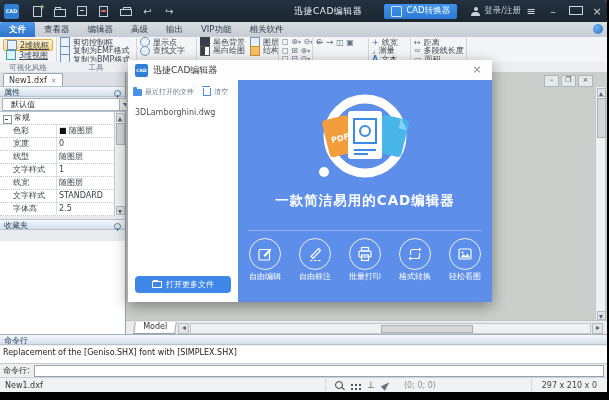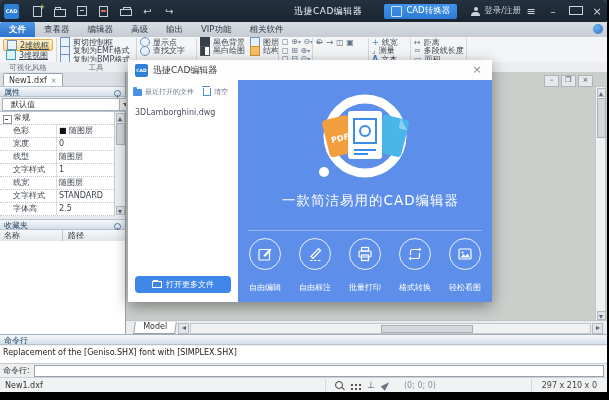--- a/index.html
+++ b/index.html
@@ -110,26 +110,26 @@
   .dsidehead{position:absolute;left:0;top:4px;width:110px;height:16px;display:flex;align-items:center;gap:3px;padding-left:5px;box-sizing:border-box;font-size:7px;color:#6b7685;}
   .fico{width:9px;height:7px;background:#4a90e8;border-radius:1px;position:relative;flex:none;}
   .fico::before{content:"";position:absolute;left:0;top:-2px;width:4px;height:2px;background:#4a90e8;border-radius:1px 1px 0 0;}
   .tico{width:6px;height:7px;border:1px solid #4a90e8;border-top:none;position:relative;flex:none;margin-left:6px;}
   .tico::before{content:"";position:absolute;left:-2px;top:-2px;width:8px;height:1px;background:#4a90e8;}
   .dfile{position:absolute;left:0;top:26px;width:110px;height:14px;line-height:14px;padding-left:7px;box-sizing:border-box;font-size:8px;color:#4a5260;}
   .openmore{position:absolute;left:7px;bottom:9px;width:96px;height:17px;background:#3e86e8;border-radius:4px;color:#fff;font-size:8px;display:flex;align-items:center;justify-content:center;gap:4px;}
   .omf{width:8px;height:5px;border:1px solid #fff;position:relative;}
   .omf::before{content:"";position:absolute;left:0;top:-2px;width:3px;height:1px;border:1px solid #fff;border-bottom:none;}
   .dcontent{position:absolute;left:110px;top:20px;width:254px;height:222px;background:#5d8ee9;}
-  .slogan{position:absolute;left:0;top:112px;width:254px;text-align:left;color:#fff;font-size:13.5px;font-weight:normal;letter-spacing:1px;padding-left:44px;}
+  .slogan{position:absolute;left:0;top:112px;width:254px;text-align:center;color:#fff;font-size:13.5px;font-weight:bold;letter-spacing:1px;}
   .ddiv{position:absolute;left:10px;top:150px;width:234px;height:1px;background:rgba(255,255,255,.35);}
   .dactions{position:absolute;left:0;top:158px;width:254px;display:flex;justify-content:space-evenly;}
   .dact{display:flex;flex-direction:column;align-items:center;width:46px;}
   .dcircle{width:30px;height:30px;border:1px solid rgba(255,255,255,.85);border-radius:50%;display:flex;align-items:center;justify-content:center;}
-  .dact .lbl{margin-top:12px;color:#fff;font-size:8px;white-space:nowrap;}
+  .dact .lbl{margin-top:1px;color:#fff;font-size:8px;white-space:nowrap;}
 
   
   .cmdhead{position:absolute;left:0;top:334px;width:607px;height:11px;background:linear-gradient(#f4f8fc,#d4dfe9);border-top:1px solid #a7b0b9;border-bottom:1px solid #b8c2cc;color:#1c3c5e;font-size:8px;line-height:11px;padding-left:4px;box-sizing:border-box;}
   .cmdmsg{position:absolute;left:0;top:346px;width:607px;height:17px;background:#fff;font-size:8px;color:#222;padding:2px 0 0 3px;box-sizing:border-box;}
   .cmdrow{position:absolute;left:0;top:363px;width:607px;height:14px;background:#eceef0;border-top:1px solid #c6cbd0;display:flex;align-items:center;padding:0 3px;box-sizing:border-box;gap:4px;font-size:8px;color:#333;}
   .cmdinput{flex:1;height:10px;background:#fff;border:1px solid #9aa2ab;}
 
   
   .statusbar{position:absolute;left:0;top:377px;width:607px;height:15px;background:#f1f2f3;border-top:1px solid #cdd1d5;font-size:8px;color:#333;}
   .sb-file{position:absolute;left:5px;top:3px;}
@@ -355,25 +355,20 @@
       </div>
       <div class="pscroll">
         <span class="sarrow up" style="top:1px;"></span>
         <span class="sthumb" style="top:11px;height:20px;"></span>
         <span class="sarrow dn" style="bottom:1px;"></span>
       </div>
     </div>
     <div class="phead" style="top:147px;">
       <span>收藏夹</span>
       <span class="pin"></span>
-    </div>
-    <div class="favcols">
-      <span style="position:absolute;left:4px;">名称</span>
-      <span style="position:absolute;left:62px;top:0;width:1px;height:11px;background:#bcc4cc;"></span>
-      <span style="position:absolute;left:68px;">路径</span>
     </div>
     <div class="favbody"></div>
   </div>
 
   <div class="canvas">
     <div class="mdictl">
       <span>–</span>
       <span>❐</span>
       <span>×</span>
     </div>

